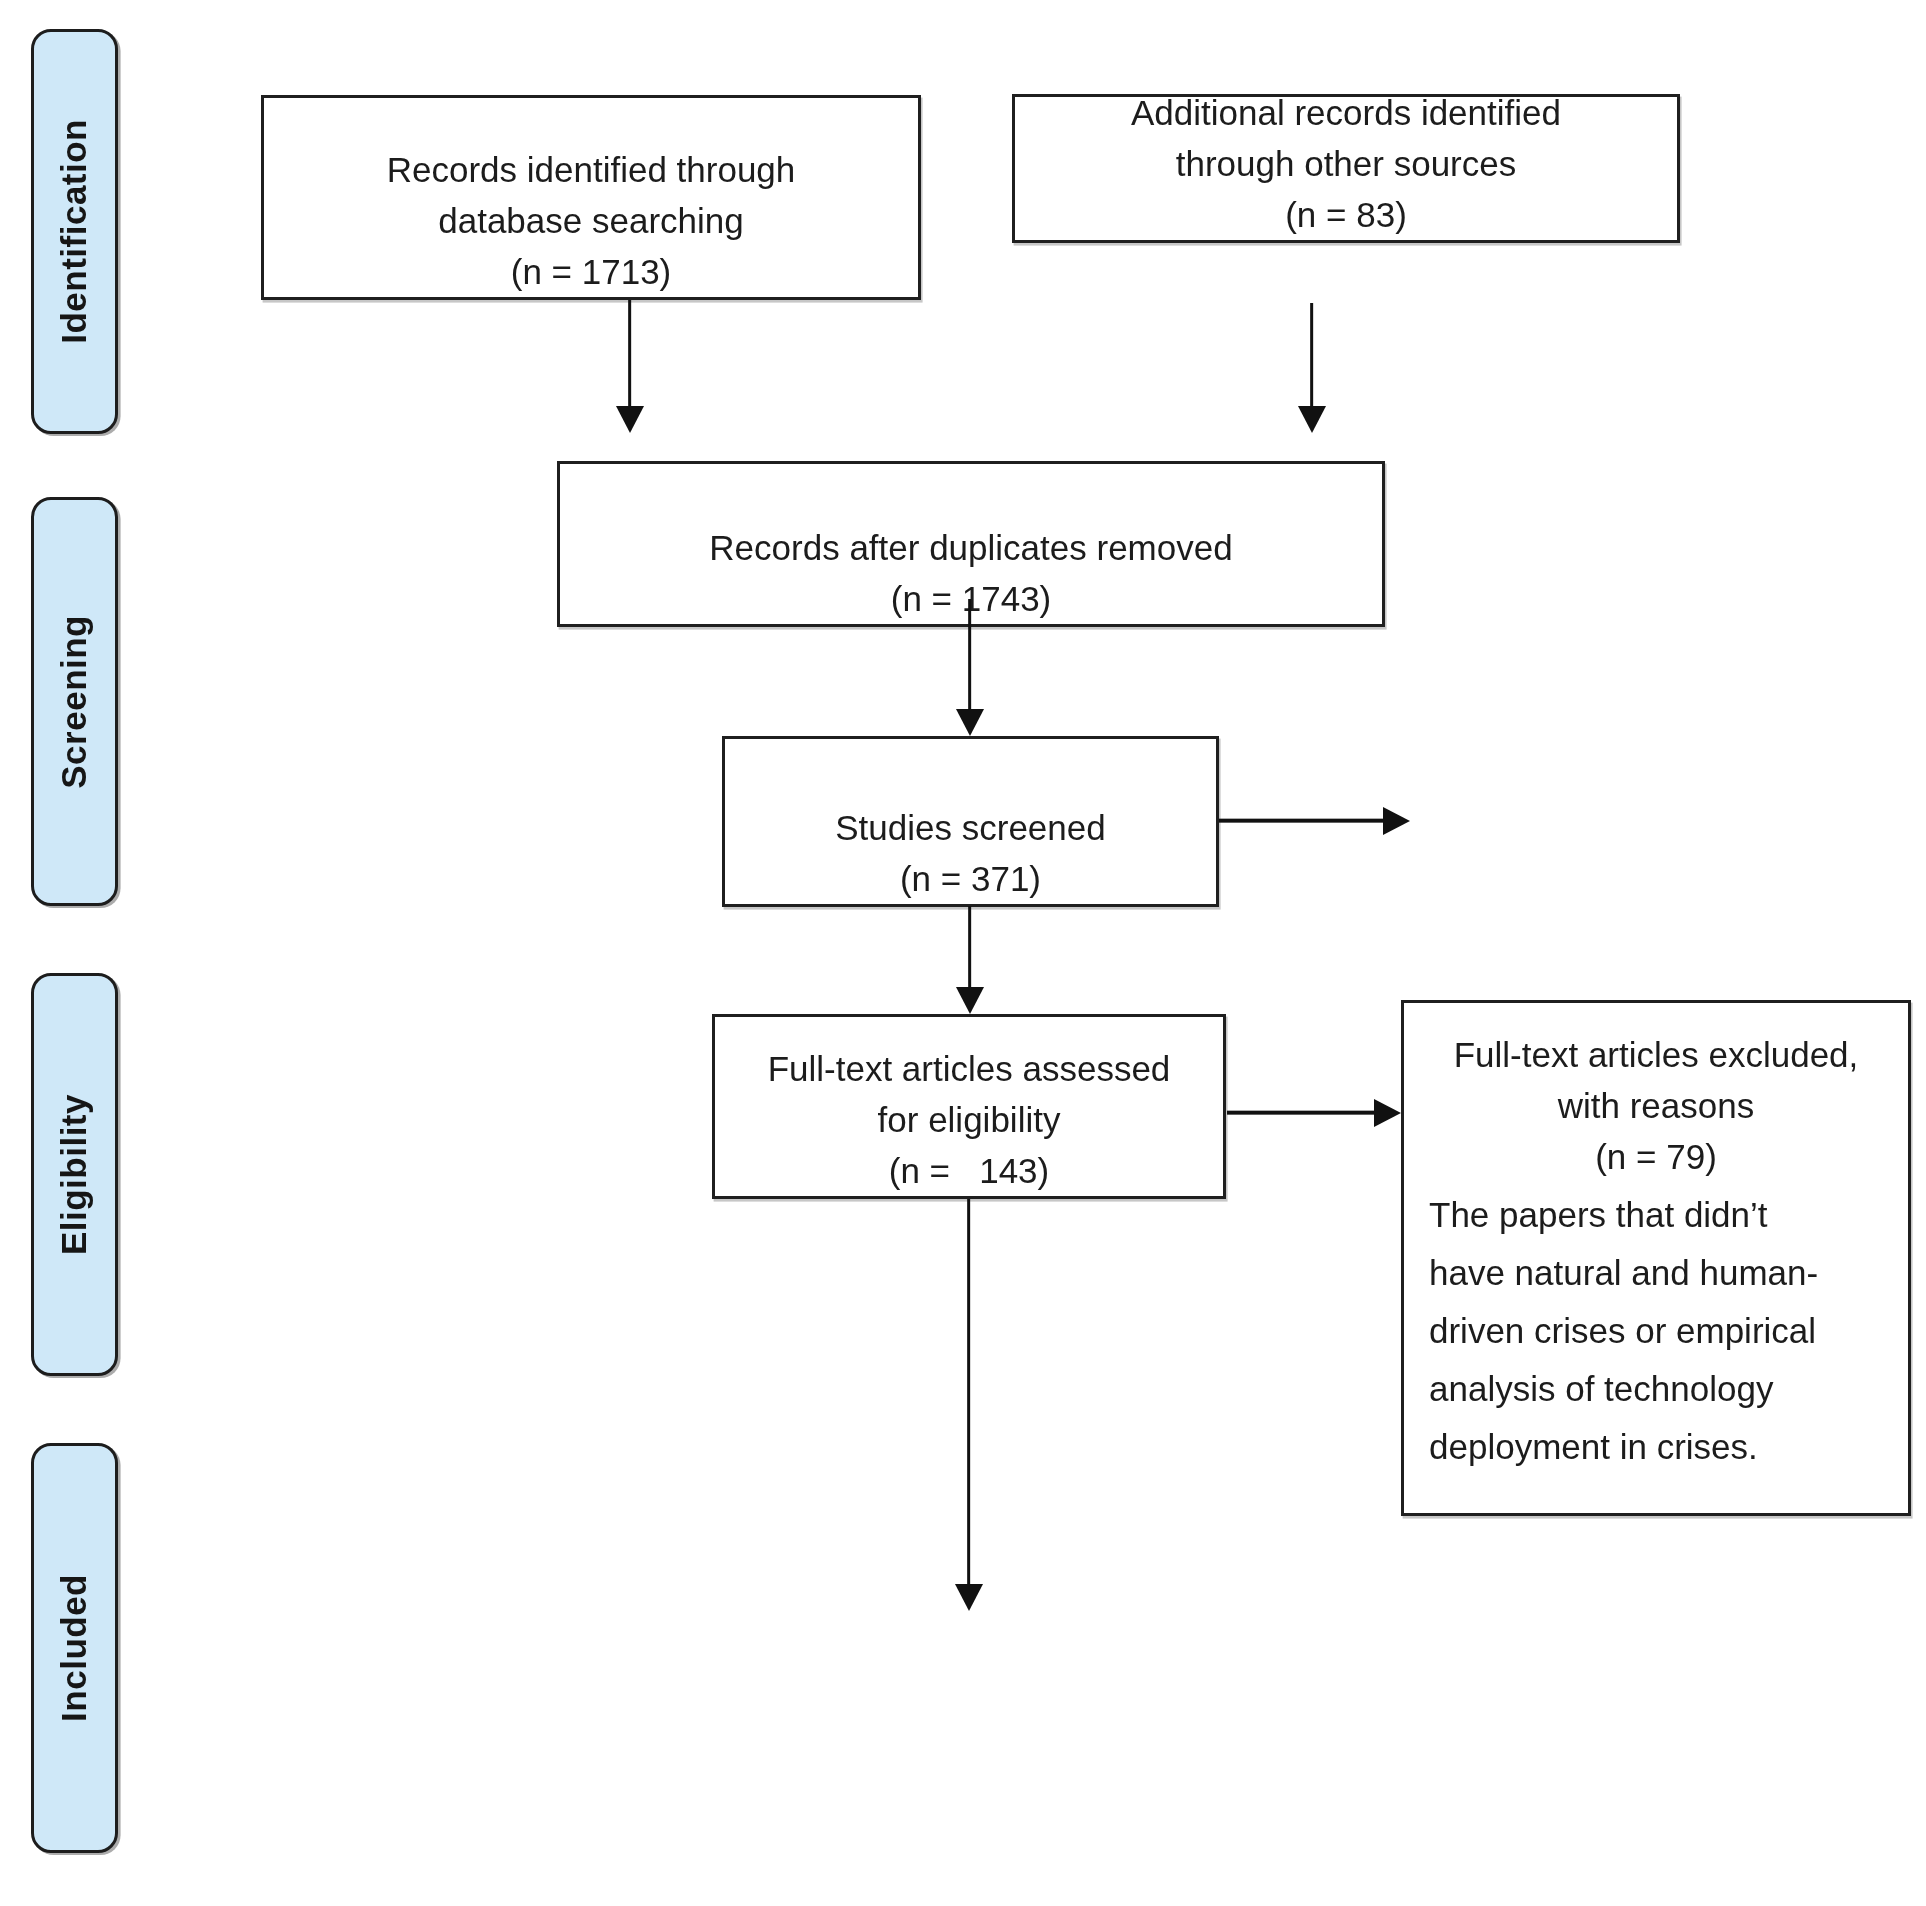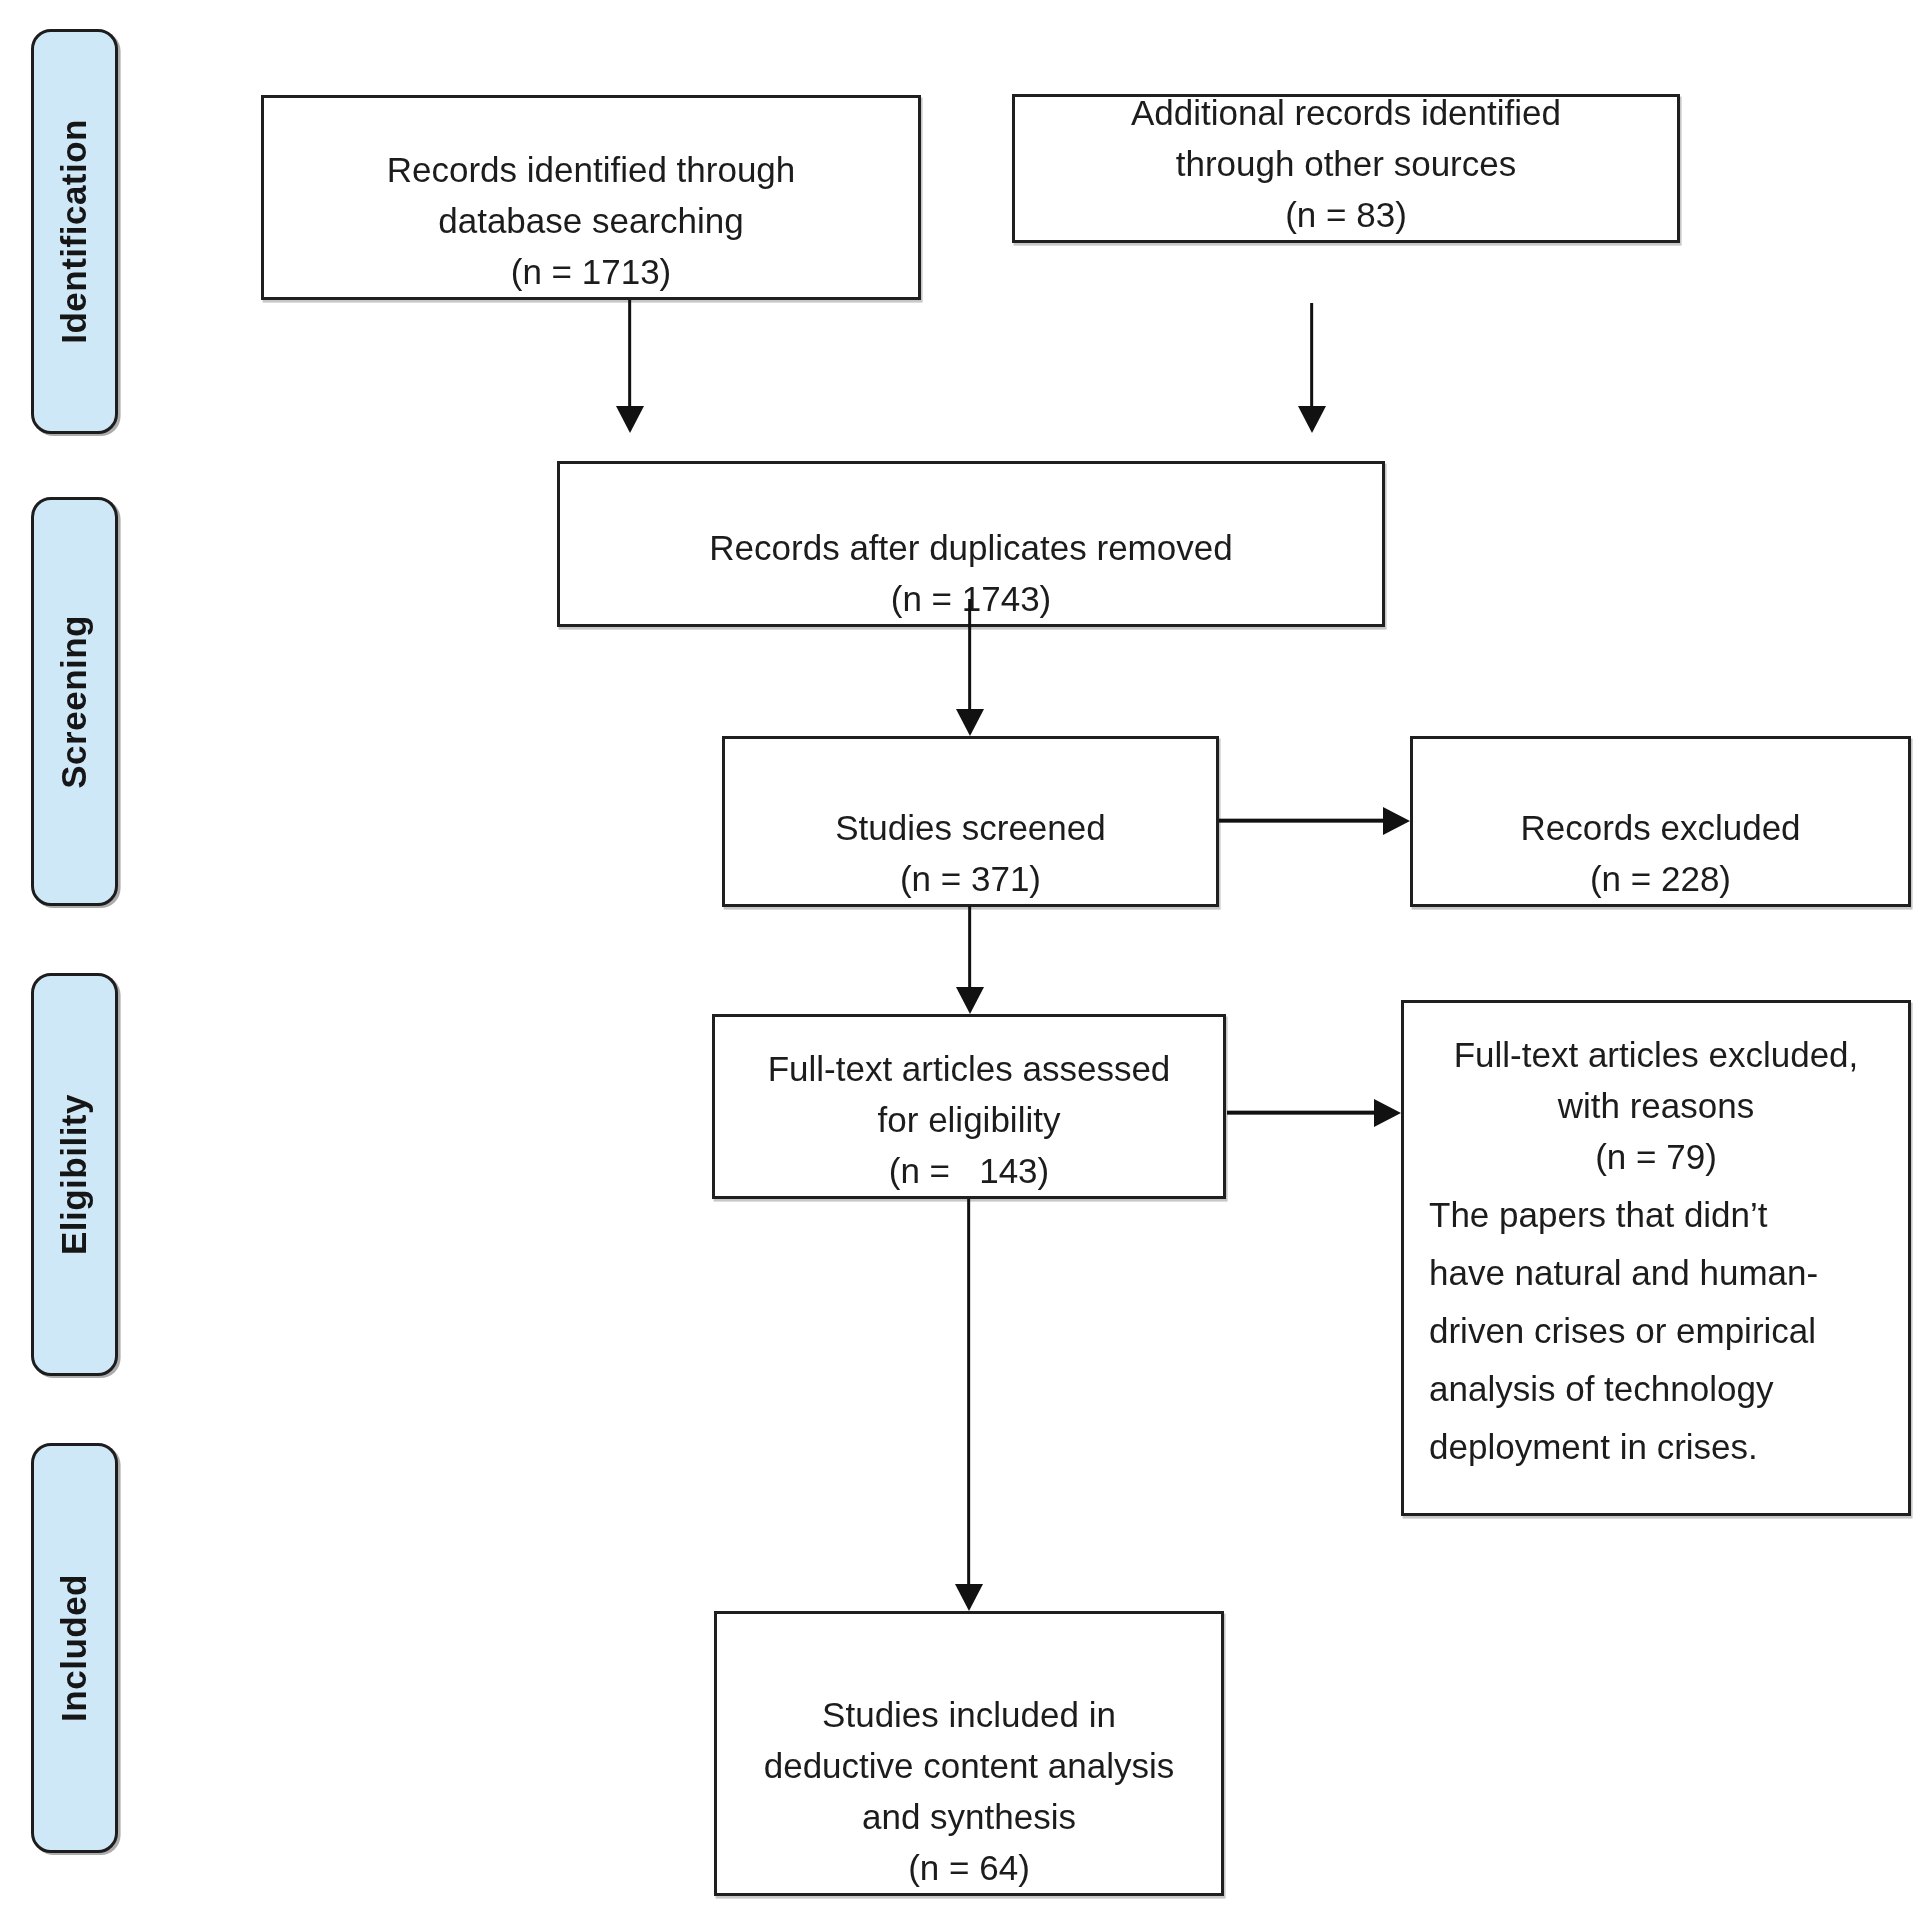--- a/index.html
+++ b/index.html
@@ -139,48 +139,38 @@
   <div class="node" style="left:557px; top:433px; width:828px; height:166px;margin-top:28px;">
     <div class="line">Records after duplicates removed</div>
     <div class="line">(n = 1743)</div>
   </div>
 
   <div class="node" style="left:722px; top:736px; width:497px; height:171px;">
     <div class="line">Studies screened</div>
     <div class="line">(n = 371)</div>
   </div>
 
-  <div class="node" style="left:1410px; top:736px; width:501px; height:171px;">
-    <div class="line">Records excluded</div>
-    <div class="line">(n = 228)</div>
-  </div>
 
   <div class="node" style="left:712px; top:1014px; width:514px; height:185px;">
     <div class="line">Full-text articles assessed</div>
     <div class="line">for eligibility</div>
     <div class="line">(n =   143)</div>
   </div>
 
   <div class="node node-topalign" style="left:1401px; top:1000px; width:510px; height:516px;">
     <div class="line">Full-text articles excluded,</div>
     <div class="line">with reasons</div>
     <div class="line">(n = 79)</div>
     <div class="line left">The papers that didn’t</div>
     <div class="line left">have natural and human-</div>
     <div class="line left">driven crises or empirical</div>
     <div class="line left">analysis of technology</div>
     <div class="line left">deployment in crises.</div>
   </div>
 
-  <div class="node" style="left:714px; top:1611px; width:510px; height:285px;">
-    <div class="line">Studies included in</div>
-    <div class="line">deductive content analysis</div>
-    <div class="line">and synthesis</div>
-    <div class="line">(n = 64)</div>
-  </div>
 
   <div class="arrow-v" style="left:614px; top:300px; height:133px;"></div>
   <div class="arrow-v" style="left:1296px; top:303px; height:130px;"></div>
   <div class="arrow-v" style="left:954px; top:599px; height:137px;"></div>
   <div class="arrow-h" style="left:1219px; top:805px; width:191px;"></div>
   <div class="arrow-v" style="left:954px; top:906px; height:108px;"></div>
   <div class="arrow-h" style="left:1227px; top:1097px; width:174px;"></div>
   <div class="arrow-v" style="left:953px; top:1199px; height:412px;"></div>
 
 </div>

